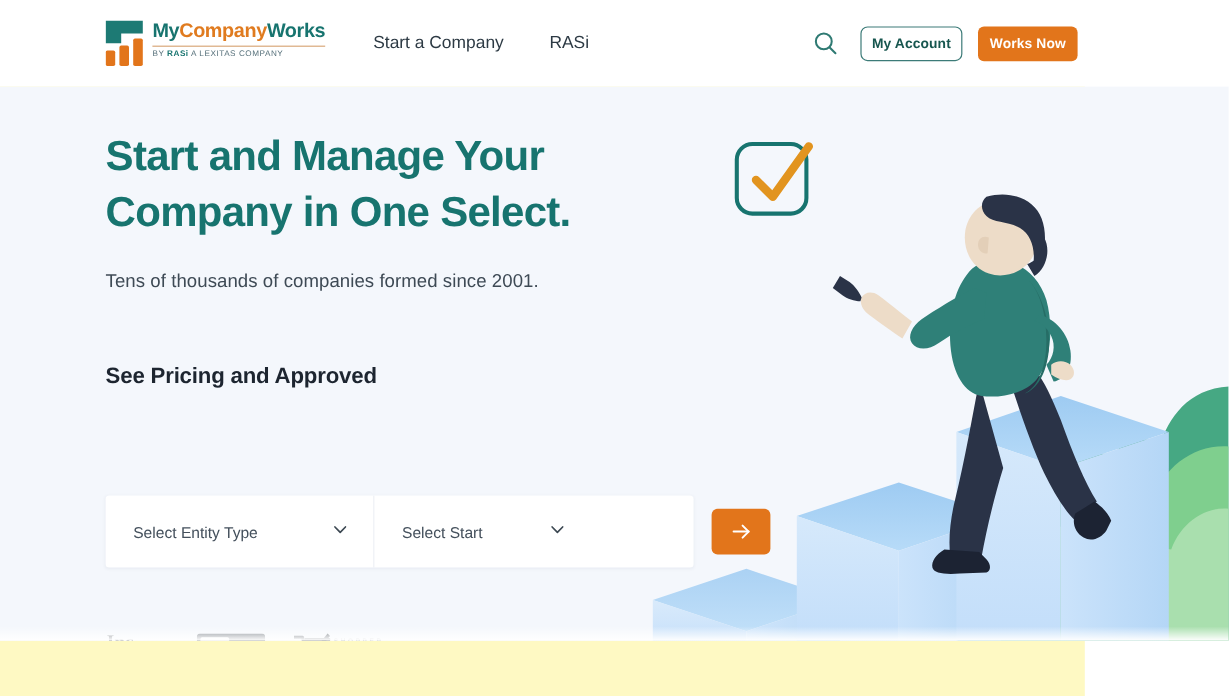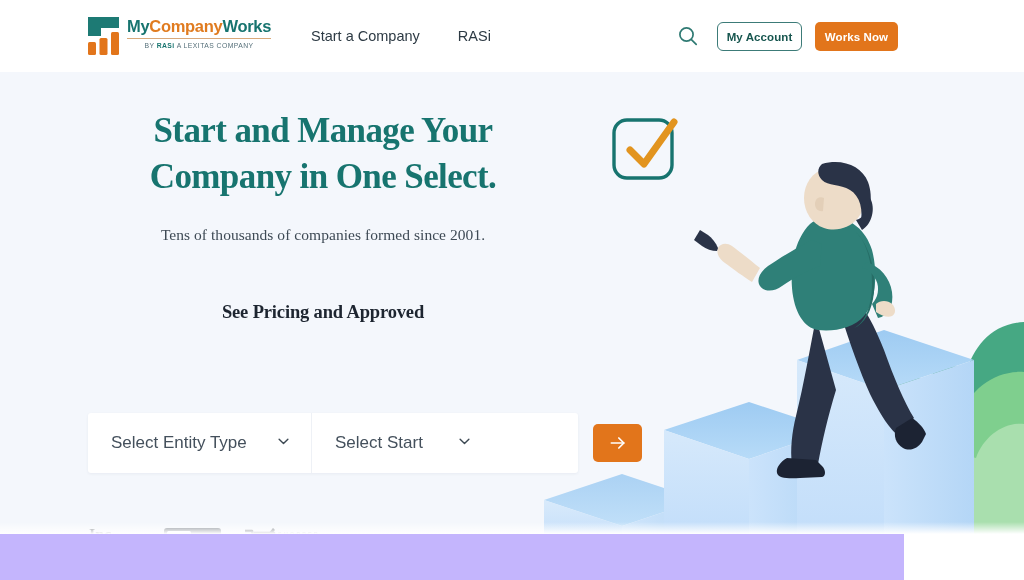--- a/index.html
+++ b/index.html
@@ -1,21 +1,21 @@
 <!DOCTYPE html>
 <html><head>
 <meta charset="utf-8">
 <style>
   * { margin:0; padding:0; box-sizing:border-box; }
   html, body {
     width:1024px; height:580px; overflow:hidden;
     font-family:"Liberation Sans", sans-serif;
     background:#ffffff;
   }
-  .page { position:relative; width:904px; height:580px; background:#c4b5fd;text-align:center; }
+  .page { position:relative; width:904px; height:580px; background:#fef9c3; }
 
   
   .header {
     position:absolute; top:0; left:0; width:1024px; height:72px;
     background:#ffffff; display:flex; align-items:center; z-index:30;
   }
   .logo-wrap { position:absolute; left:88px; top:17px; display:flex; align-items:flex-start; }
   .logo-mark { width:33px; height:38px; flex:none; }
   .logo-text { margin-left:6px; padding-top:1px; }
   .logo-name { font-size:16.5px; font-weight:bold; letter-spacing:-0.3px; line-height:1; white-space:nowrap; }
@@ -46,41 +46,41 @@
     display:flex; align-items:center; justify-content:center; cursor:pointer;
   }
 
   
   .hero {
     position:absolute; top:72px; left:0; width:1024px; height:462px;
     background:#f4f7fc; overflow:hidden;
   }
   .hero-art { position:absolute; right:0; top:0; width:520px; height:462px; }
 
-  .hero-copy { position:absolute; left:88px; top:36px; width:470px; z-index:5;font-family:Liberation Serif, serif; }
+  .hero-copy { position:absolute; left:88px; top:36px; width:470px; z-index:5; }
   .headline {
     font-size:35px; font-weight:bold; color:#17746f; line-height:1.31;
     letter-spacing:-0.6px;
   }
   .subhead { margin-top:26px; font-size:15.5px; color:#3e4a55; letter-spacing:0.05px; }
   .section-title { margin-top:58px; font-size:18.5px; font-weight:bold; color:#1d2530; letter-spacing:-0.15px; }
 
   
   .form-bar {
     position:absolute; left:88px; top:341px; width:490px; height:60px;
     background:#ffffff; border-radius:3px; display:flex; align-items:center;
     box-shadow:0 1px 3px rgba(30,50,80,0.06);
   }
   .select {
     position:relative; height:60px; display:flex; align-items:center;
     cursor:pointer; padding-left:23px;
   }
   .select.one { width:224px; border-right:1px solid #eef1f6; }
   .select.two { width:180px; }
-  .select-label { font-size:17px; color:#44505c; }
+  .select-label { font-size:13px; color:#44505c; }
   .chev { position:absolute; right:22px; top:25px; width:11px; height:7px; }
   .go-btn {
     position:absolute; left:505px; top:11px; width:49px; height:38px;
     background:#e2751b; border-radius:5px; display:flex; align-items:center;
     justify-content:center; cursor:pointer;
   }
 
   
   .badges { position:absolute; left:88px; top:452px; display:flex; align-items:center; }
   .badge-inc { width:58px; height:40px; }

